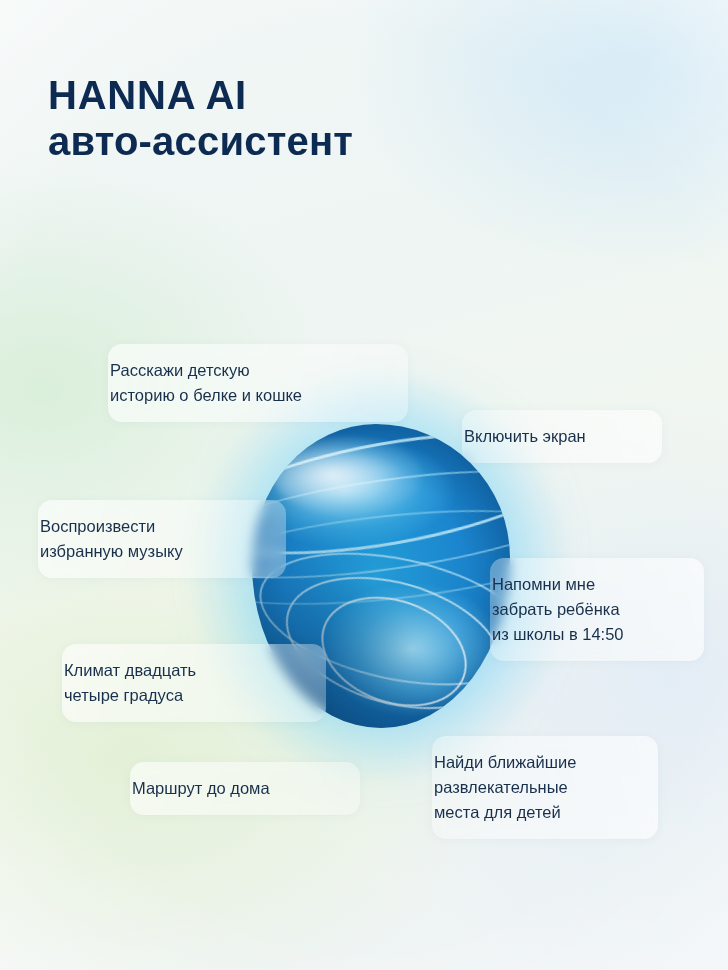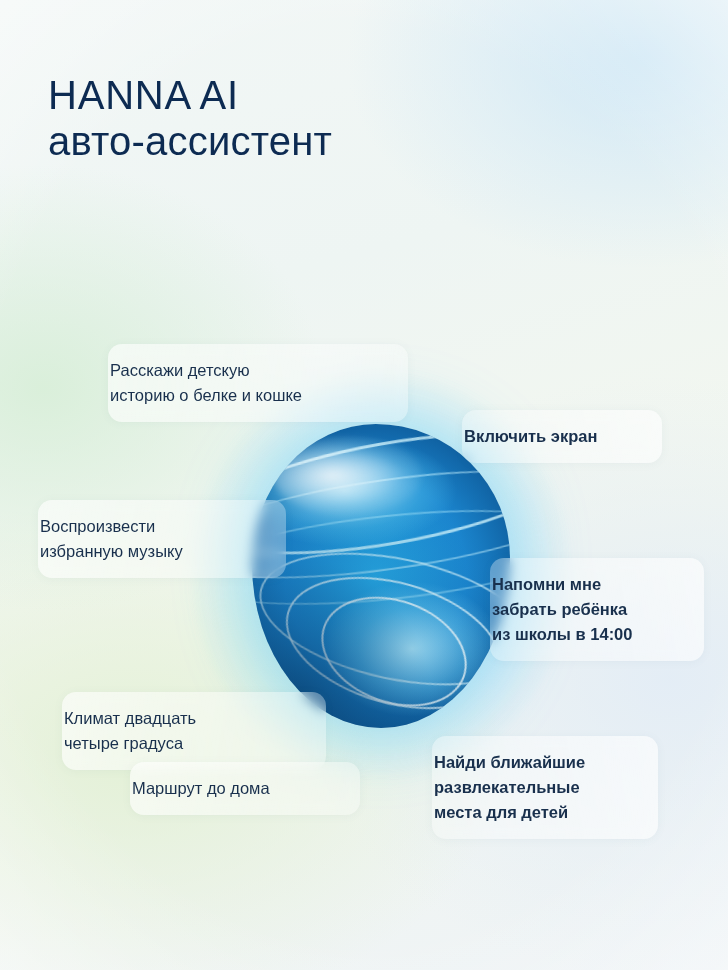--- a/index.html
+++ b/index.html
@@ -38,21 +38,21 @@
   
   .title-block {
     position: absolute;
     left: 48px;
     top: 72px;
     z-index: 6;
   }
   .title-line {
     font-size: 40px;
     line-height: 46px;
-    font-weight: normal;
+    font-weight: bold;
     color: #0d2b52;
     letter-spacing: 0.2px;
     white-space: nowrap;
   }
   .title-line.brand { letter-spacing: 0.8px; }
 
   
   .orb-wrap {
     position: absolute;
     left: 252px;
@@ -118,27 +118,27 @@
     border-radius: 14px;
     background: rgba(255,255,255,0.42);
     backdrop-filter: blur(6px);
     color: #19304d;
     font-size: 16.5px;
     line-height: 25px;
     white-space: pre-line;
     box-shadow: 0 1px 10px rgba(90,120,140,0.06);
   }
   .chip.left  { background: linear-gradient(100deg, rgba(255,255,255,0.62), rgba(255,255,255,0.30)); }
-  .chip.right { background: linear-gradient(260deg, rgba(255,255,255,0.62), rgba(255,255,255,0.30)); font-weight: bold; }
+  .chip.right { background: linear-gradient(260deg, rgba(255,255,255,0.62), rgba(255,255,255,0.30)); }
 
   #chip-story    { left: 108px; top: 344px; width: 300px; }
   #chip-screen   { left: 462px; top: 410px; width: 200px; }
   #chip-music    { left: 38px;  top: 500px; width: 248px; }
   #chip-remind   { left: 490px; top: 558px; width: 214px; }
-  #chip-climate  { left: 62px;  top: 644px; width: 264px; margin-top: 48px; }
+  #chip-climate  { left: 62px;  top: 644px; width: 264px; }
   #chip-route    { left: 130px; top: 762px; width: 230px; }
   #chip-places   { left: 432px; top: 736px; width: 226px; }
 </style>
 </head>
 <body>
 
 <div id="poster">
 
   <div class="title-block">
     <div class="title-line brand">HANNA AI</div>
@@ -159,21 +159,21 @@
     </div>
   </div>
 
   <div class="chip left" id="chip-story">Расскажи детскую
 историю о белке и кошке</div>
   <div class="chip right" id="chip-screen">Включить экран</div>
   <div class="chip left" id="chip-music">Воспроизвести
 избранную музыку</div>
   <div class="chip right" id="chip-remind">Напомни мне
 забрать ребёнка
-из школы в 14:00</div>
+из школы в 14:50</div>
   <div class="chip left" id="chip-climate">Климат двадцать
 четыре градуса</div>
   <div class="chip left" id="chip-route">Маршрут до дома</div>
   <div class="chip right" id="chip-places">Найди ближайшие
 развлекательные
 места для детей</div>
 
 </div>
 
 </body></html>

